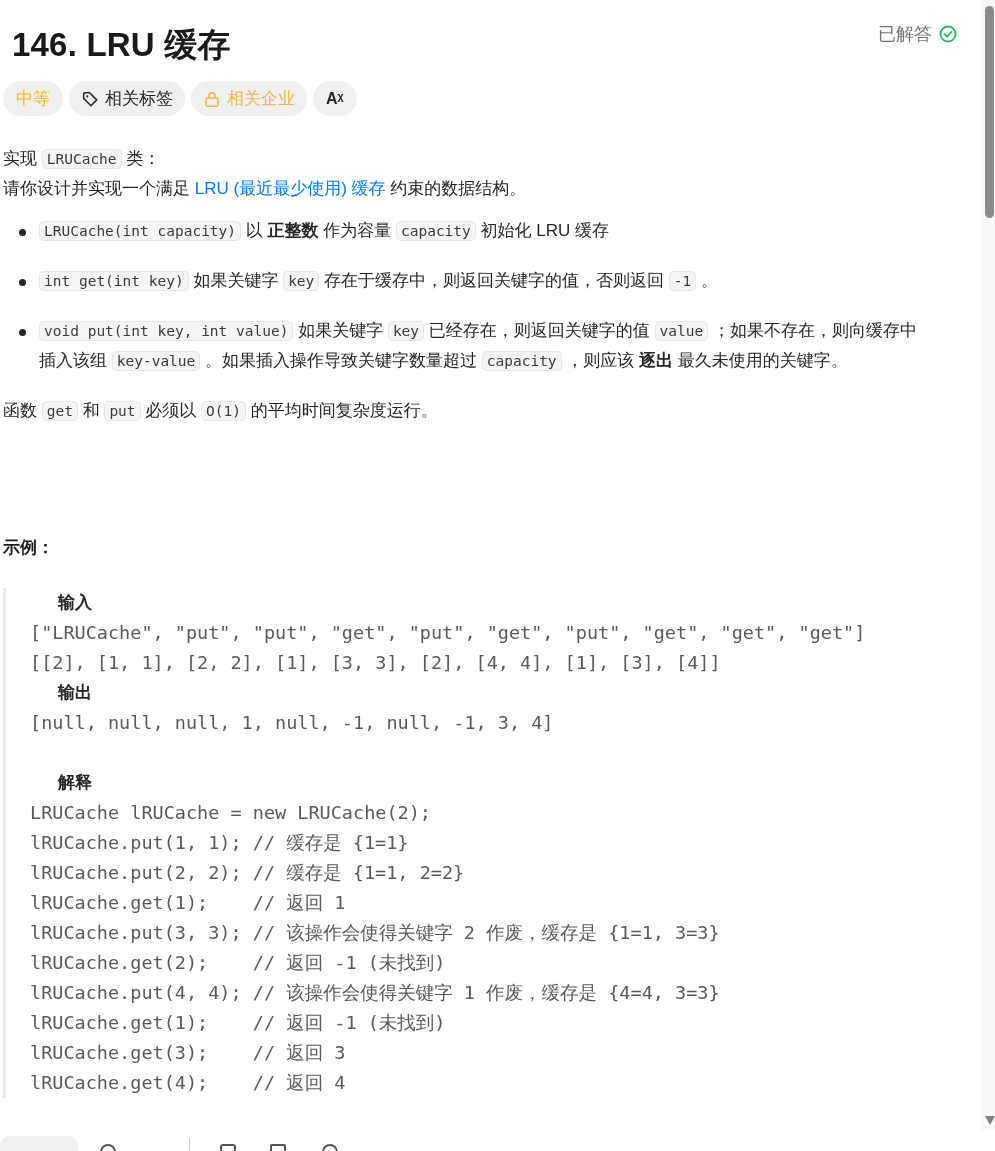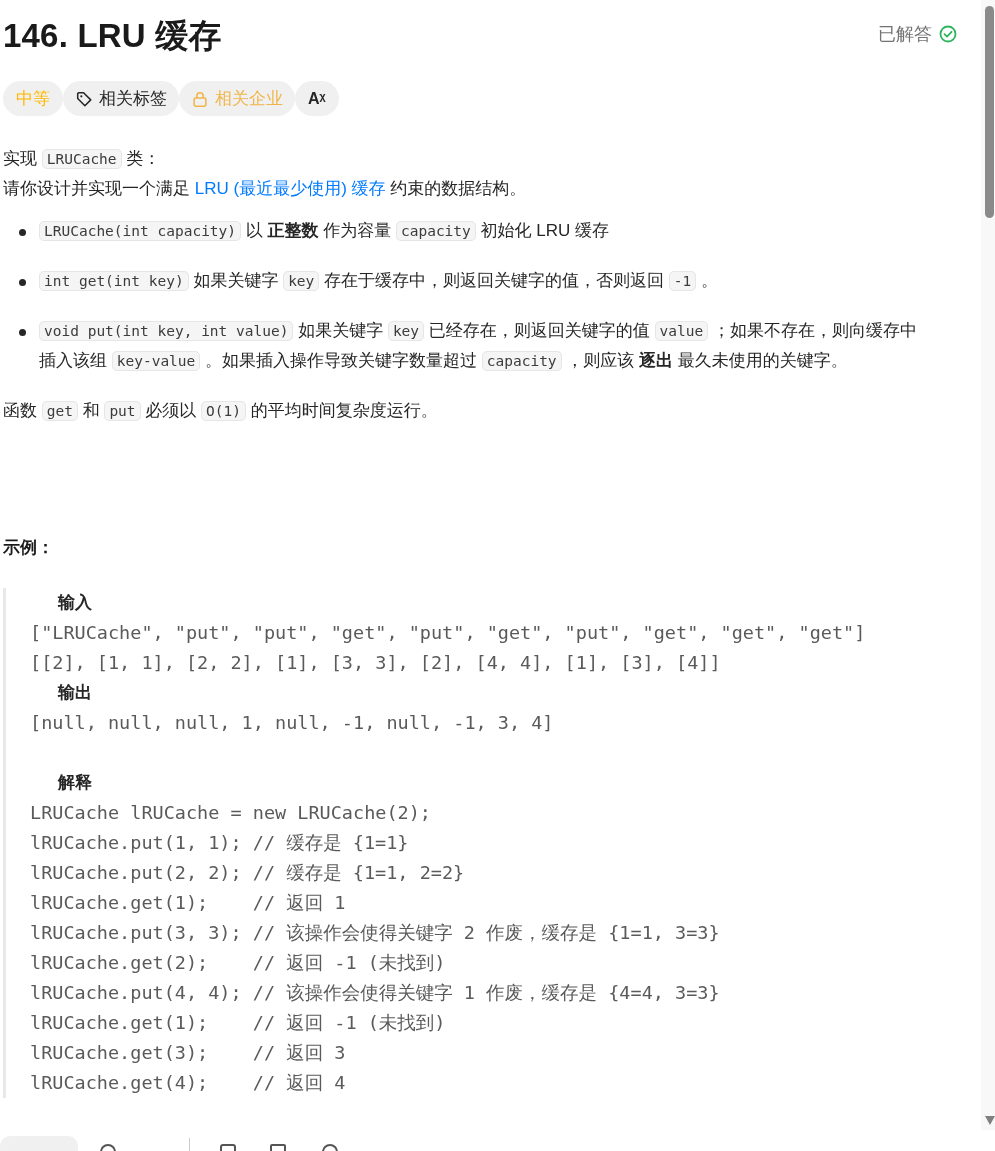--- a/index.html
+++ b/index.html
@@ -3,24 +3,24 @@
 <meta charset="utf-8">
 <style>
   html, body { margin: 0; padding: 0; }
   body {
     width: 995px; height: 1151px; overflow: hidden; position: relative;
     background: #ffffff; color: #262626;
     font-family: "Liberation Sans", "DejaVu Sans", sans-serif;
   }
   .content { position: absolute; left: 3px; top: 0; width: 950px; }
   .title-row { position: absolute; left: 0; top: 14px; width: 955px; height: 44px; }
-  .title { position: absolute; left: 0; top: 0; font-size: 33px; font-weight: bold; color: #1a1a1a; letter-spacing: 0.2px; margin: 0; }
+  .title { position: absolute; left: 0; top: 0; font-size: 33px; font-weight: bold; color: #1a1a1a; letter-spacing: 0.2px; margin: 9px; }
   .solved { position: absolute; right: 0; top: 8px; font-size: 18px; color: #737373; display: flex; align-items: center; gap: 6px; margin-left: 28px; }
   .solved svg { width: 20px; height: 20px; }
-  .tags { position: absolute; left: 0; top: 81px; display: flex; }
+  .tags { position: absolute; left: 0; top: 81px; display: flex; gap: 6px; }
   .tag { height: 35px; border-radius: 18px; background: #f0f0f0; display: flex; align-items: center; padding: 8px 12px; font-size: 17px; color: #262626; gap: 6px; box-sizing: border-box; }
   .tag.diff { color: #ffb800; padding: 0 13px; }
   .tag.company { color: #f0b54a; }
   .tag.trans { font-weight: bold; font-size: 16px; padding: 0 13px; }
   .tag svg { width: 18px; height: 18px; }
   .desc { position: absolute; left: 0; top: 144px; width: 940px; font-size: 17px; line-height: 30px; color: #262626; }
   .desc p { margin: 0; }
   .link { color: #007aff; }
   code { font-family: "DejaVu Sans Mono", "Liberation Mono", monospace; font-size: 14.5px; background: #f5f5f5; border: 1px solid #e6e6e6; border-radius: 5px; padding: 1px 4px; color: #3c3c3c; }
   ul { margin: 12px; padding: 0 0 0 24px; list-style: none; }

